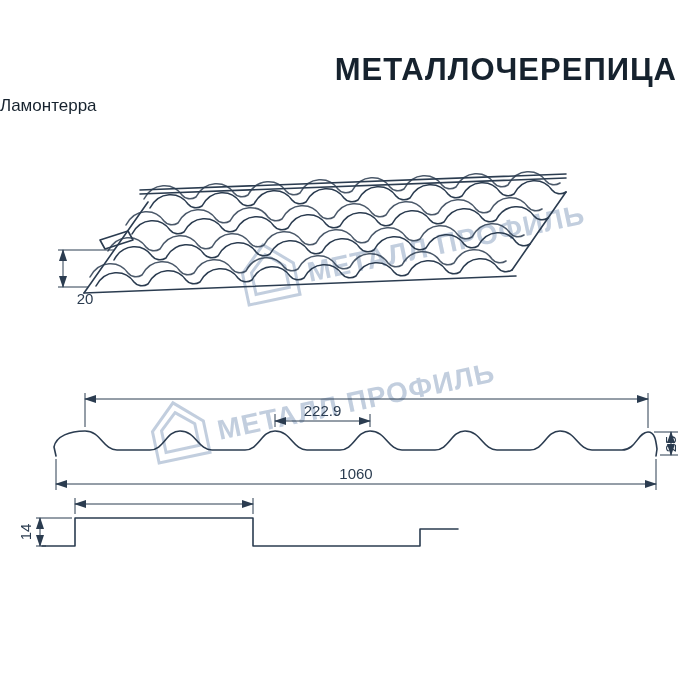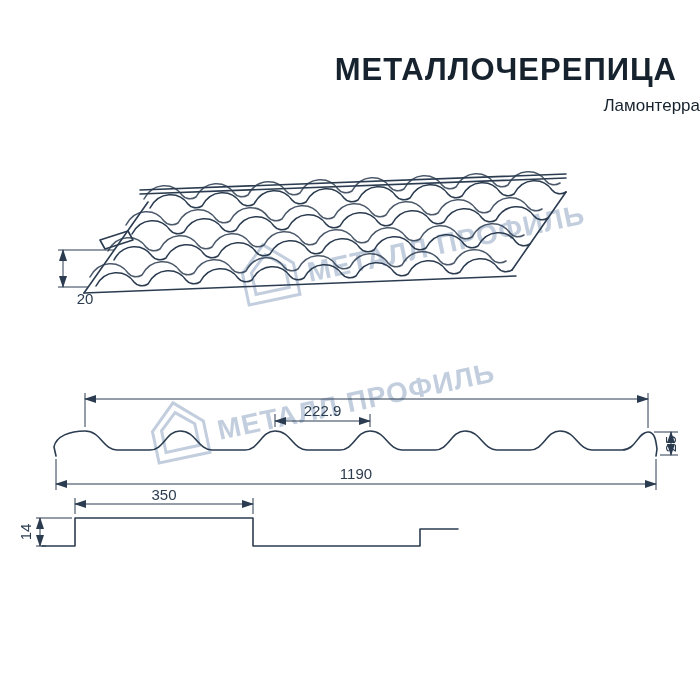--- a/index.html
+++ b/index.html
@@ -5,21 +5,21 @@
   html,body{margin:0;padding:0;background:#ffffff;}
   .stage{
     position:relative;width:700px;height:700px;background:#ffffff;overflow:hidden;
     font-family:"Liberation Sans", sans-serif;color:#2b3c50;
   }
   .title{
     position:absolute;top:52px;left:0;width:677px;text-align:right;
     font-size:31px;font-weight:bold;letter-spacing:1px;color:#16222e;
   }
   .subtitle{
-    position:absolute;top:96px;left:0;width:700px;text-align:right;
+    position:absolute;top:96px;left:0;width:700px;text-align:left;
     font-size:17px;color:#16222e;
   }
   .dim{
     position:absolute;font-size:15px;color:#2b3c50;text-align:center;line-height:16px;
   }
   .dim.rot{transform:rotate(-90deg);transform-origin:center center;}
   svg{position:absolute;top:0;left:0;}
   .ln{stroke:#2b3c50;stroke-width:1.6;fill:none;stroke-linecap:round;stroke-linejoin:round;}
   .ln-thin{stroke:#2b3c50;stroke-width:1;fill:none;}
   .wm{fill:#b3c2d6;opacity:0.8;font-weight:bold;font-size:28px;letter-spacing:1px;
@@ -116,18 +116,17 @@
     </g>
   </svg>
 
   <div class="title">МЕТАЛЛОЧЕРЕПИЦА</div>
   <div class="subtitle">Ламонтерра</div>
 
   <div class="dim" style="left:70px;top:291px;width:30px;">20</div>
 
   <div class="dim" style="left:275px;top:403px;width:95px;">222.9</div>
   <div class="dim rot" style="left:658px;top:436px;width:26px;">25</div>
-  <div class="dim" style="left:56px;top:466px;width:600px;">1190</div>
+  <div class="dim" style="left:56px;top:466px;width:600px;">1060</div>
 
-  <div class="dim" style="left:75px;top:487px;width:178px;">350</div>
   <div class="dim rot" style="left:13px;top:524px;width:26px;">14</div>
 
 </div>
 
 </body></html>

